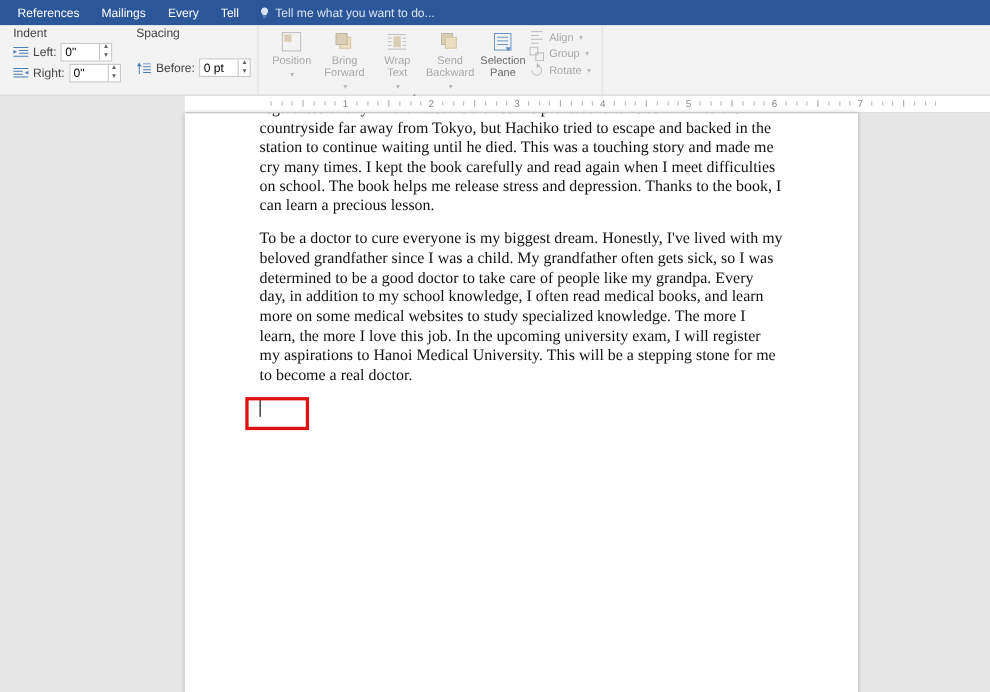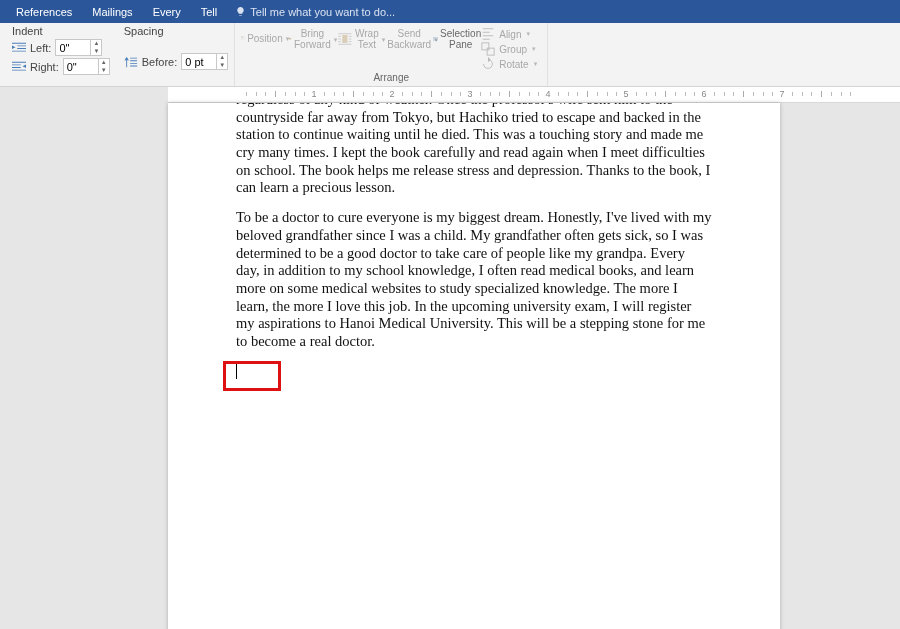--- a/index.html
+++ b/index.html
@@ -37,21 +37,21 @@
   .group-title { text-align:center; font-size:10px; color:#666; padding-bottom:2px; }
   .row { display:flex; align-items:center; gap:4px; }
   .lbl { font-size:11px; color:#444; }
   .spin { display:flex; align-items:center; border:1px solid #c8c8c8; background:#fff; height:17px; }
   .spin input { width:34px; border:none; font-size:11px; padding-left:3px; background:transparent; }
   .spin .arrows { width:11px; height:15px; display:flex; flex-direction:column; border-left:1px solid #c8c8c8; }
   .spin .arrows span { flex:1; font-size:6px; line-height:7px; text-align:center; color:#666; cursor:pointer; }
   .indent-icon, .spacing-icon { width:14px; height:14px; }
 
   .big-btn {
-    display:flex; flex-direction:row; align-items:center; justify-content:flex-start;
+    display:flex; flex-direction:column; align-items:center; justify-content:flex-start;
     width:48px; padding-top:3px; gap:2px; cursor:pointer;
     font-size:10px; color:#6a6a6a; text-align:center; line-height:11px;
   }
   .big-btn svg { width:20px; height:20px; }
   .big-btn .caret, .small-cmd .caret { font-size:7px; color:#888; margin-left:1px; }
 
   .arrange-col {
     display:flex; flex-direction:column; gap:1px; padding-top:2px; padding-right:4px;
   }
   .small-cmd { display:flex; align-items:center; gap:4px; font-size:10px; color:#6a6a6a; cursor:pointer; }

